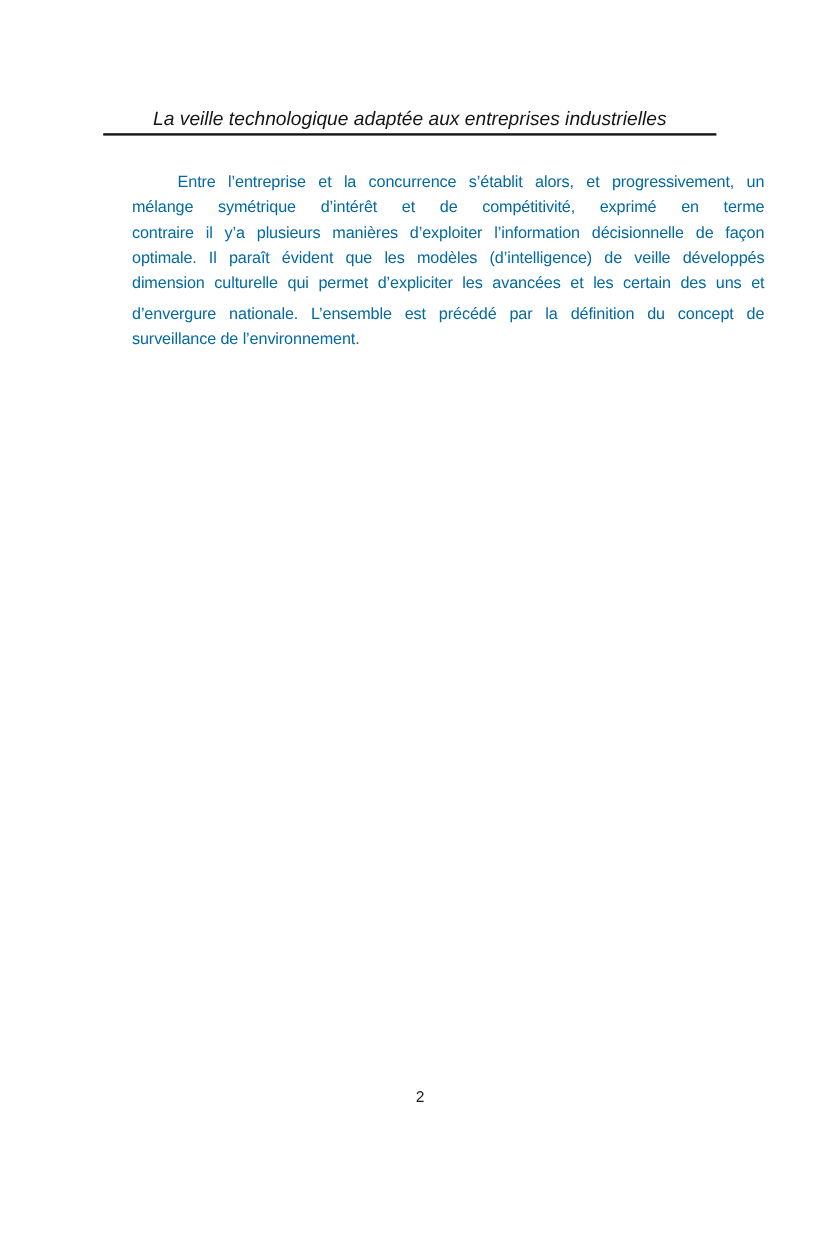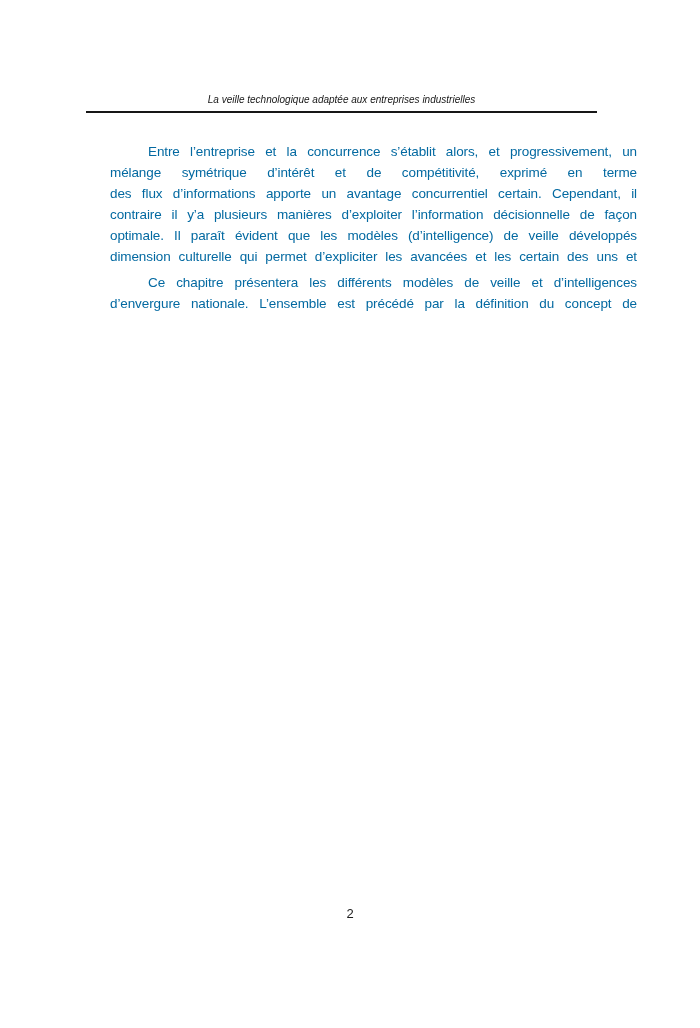--- a/index.html
+++ b/index.html
@@ -17,21 +17,21 @@
     overflow: hidden;
   }
   .running-header {
     position: absolute;
     top: 91px;
     left: 86px;
     width: 511px;
   }
   .header-title {
     font-style: italic;
-    font-size: 10px;
+    font-size: 16px;
     line-height: 17px;
     text-align: center;
     color: #161616;
   }
   .header-rule {
     margin-top: 3px;
     height: 2px;
     background: #161616;
   }
   .body-text {
@@ -72,28 +72,27 @@
   <div class="running-header">
     <div class="header-title">La veille technologique adaptée aux entreprises industrielles</div>
     <div class="header-rule"></div>
   </div>
 
   <div class="body-text">
 
     <div class="paragraph">
       <div class="line indent">Entre l’entreprise et la concurrence s’établit alors, et progressivement, un</div>
       <div class="line">mélange symétrique d’intérêt et de compétitivité, exprimé en terme</div>
-      <div class="line">des flux d’informations apporte un avantage concurrentiel certain. Cependant, il</div>
       <div class="line">contraire il y’a plusieurs manières d’exploiter l’information décisionnelle de façon</div>
       <div class="line">optimale. Il paraît évident que les modèles (d’intelligence) de veille développés</div>
       <div class="line">dimension culturelle qui permet d’expliciter les avancées et les certain des uns et</div>
     </div>
 
     <div class="paragraph">
-      <div class="line indent">Ce chapitre présentera les différents modèles de veille et d’intelligences</div>
       <div class="line">d’envergure nationale. L’ensemble est précédé par la définition du concept de</div>
+      <div class="line last">surveillance de l’environnement.</div>
     </div>
 
   </div>
 
   <div class="page-number">2</div>
 
 </div>
 
 </body></html>

